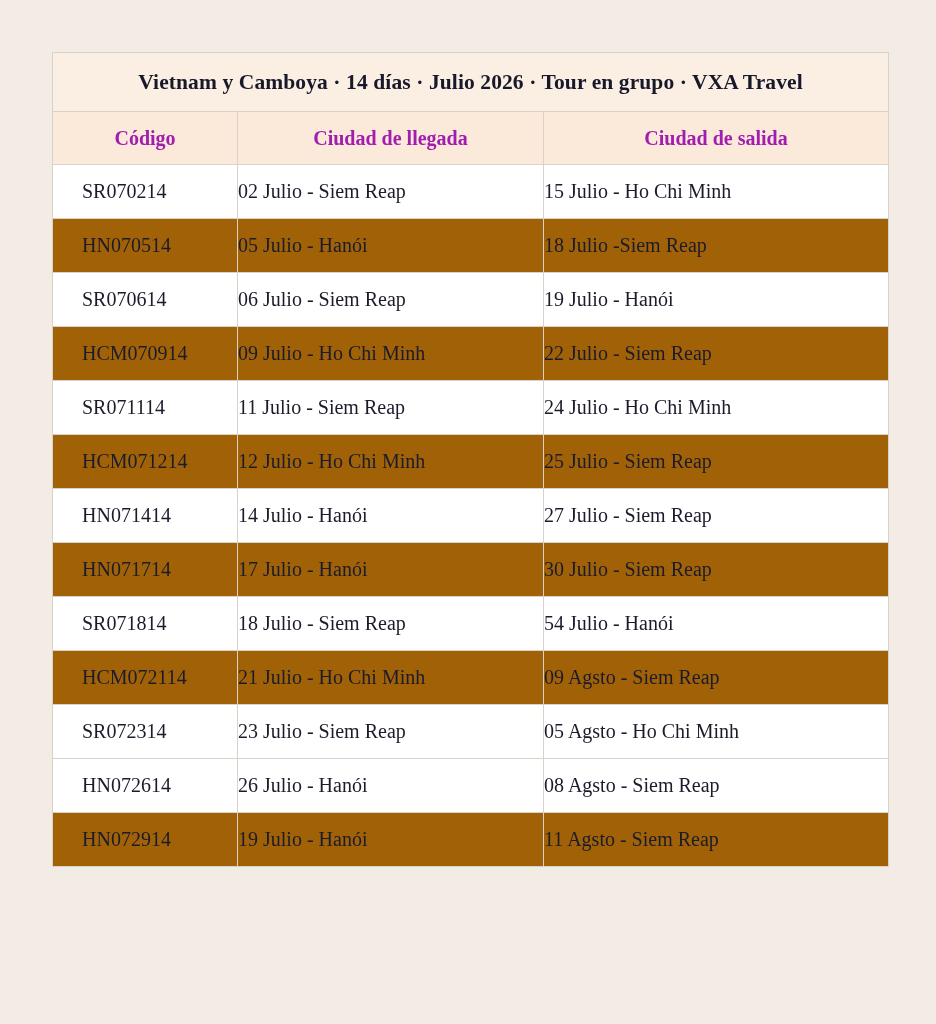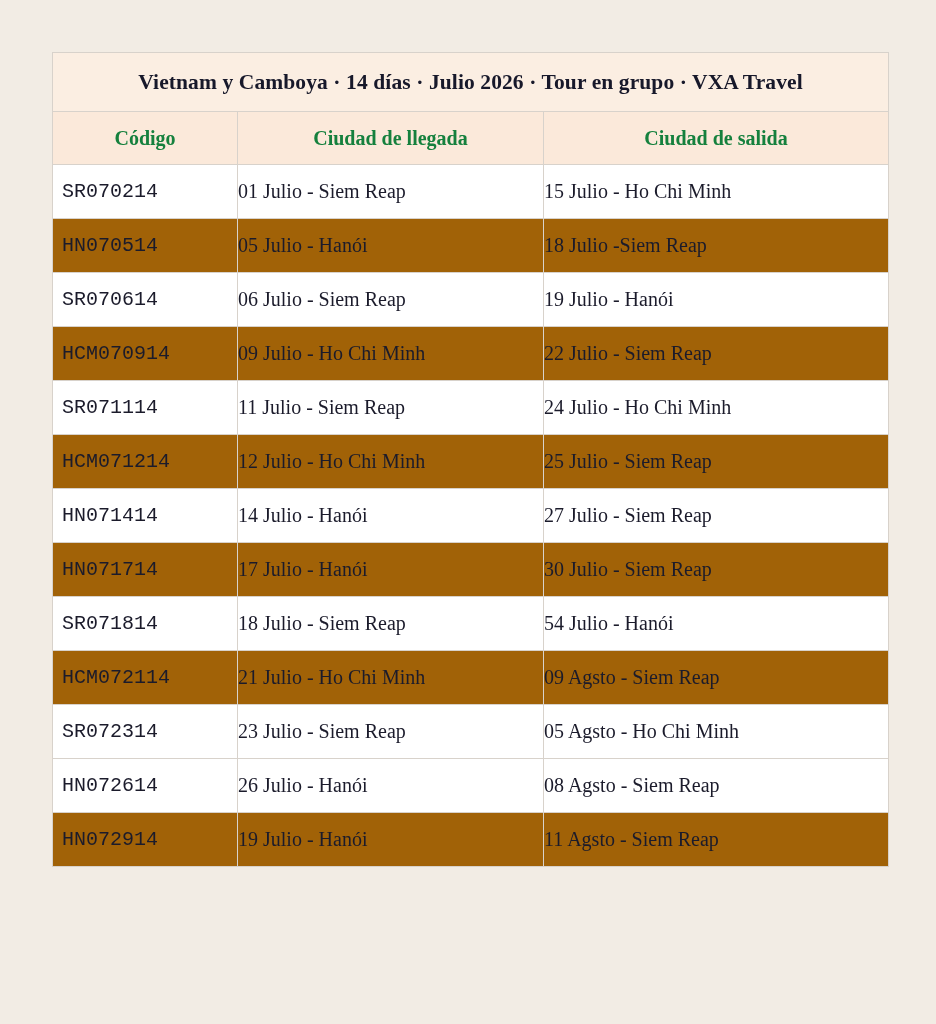--- a/index.html
+++ b/index.html
@@ -39,36 +39,36 @@
     height: 58px;
     color: #17182a;
     border-bottom: 1px solid #d8d2cb;
   }
   .col-head {
     background: #fbe9da;
     text-align: center;
     font-weight: bold;
     font-size: 20px;
     height: 52px;
-    color: #15803d;
+    color: #a21caf;
   }
   .c1 { width: 185px; }
   .c2 { width: 306px; }
   .c3 { width: 345px; }
   tbody tr { height: 54px; }
   tbody tr.alt { background: #a16207; }
   tbody tr.plain { background: #ffffff; }
   tbody td {
     font-size: 20px;
     padding-left: 20px;
     color: #1b1b2b;
     vertical-align: middle;
     white-space: nowrap;
   }
-  tbody td.code { padding-left: 9px; font-family: Liberation Mono, monospace; }
+  tbody td.code { padding-left: 29px; }
 </style>
 </head>
 <body>
 
 <div class="page">
   <table class="schedule">
     <colgroup>
       <col class="c1">
       <col class="c2">
       <col class="c3">
@@ -79,21 +79,21 @@
       </tr>
       <tr>
         <th class="col-head">Código</th>
         <th class="col-head">Ciudad de llegada</th>
         <th class="col-head">Ciudad de salida</th>
       </tr>
     </thead>
     <tbody>
       <tr class="plain">
         <td class="code">SR070214</td>
-        <td>01 Julio - Siem Reap</td>
+        <td>02 Julio - Siem Reap</td>
         <td>15 Julio - Ho Chi Minh</td>
       </tr>
       <tr class="alt">
         <td class="code">HN070514</td>
         <td>05 Julio - Hanói</td>
         <td>18 Julio -Siem Reap</td>
       </tr>
       <tr class="plain">
         <td class="code">SR070614</td>
         <td>06 Julio - Siem Reap</td>

